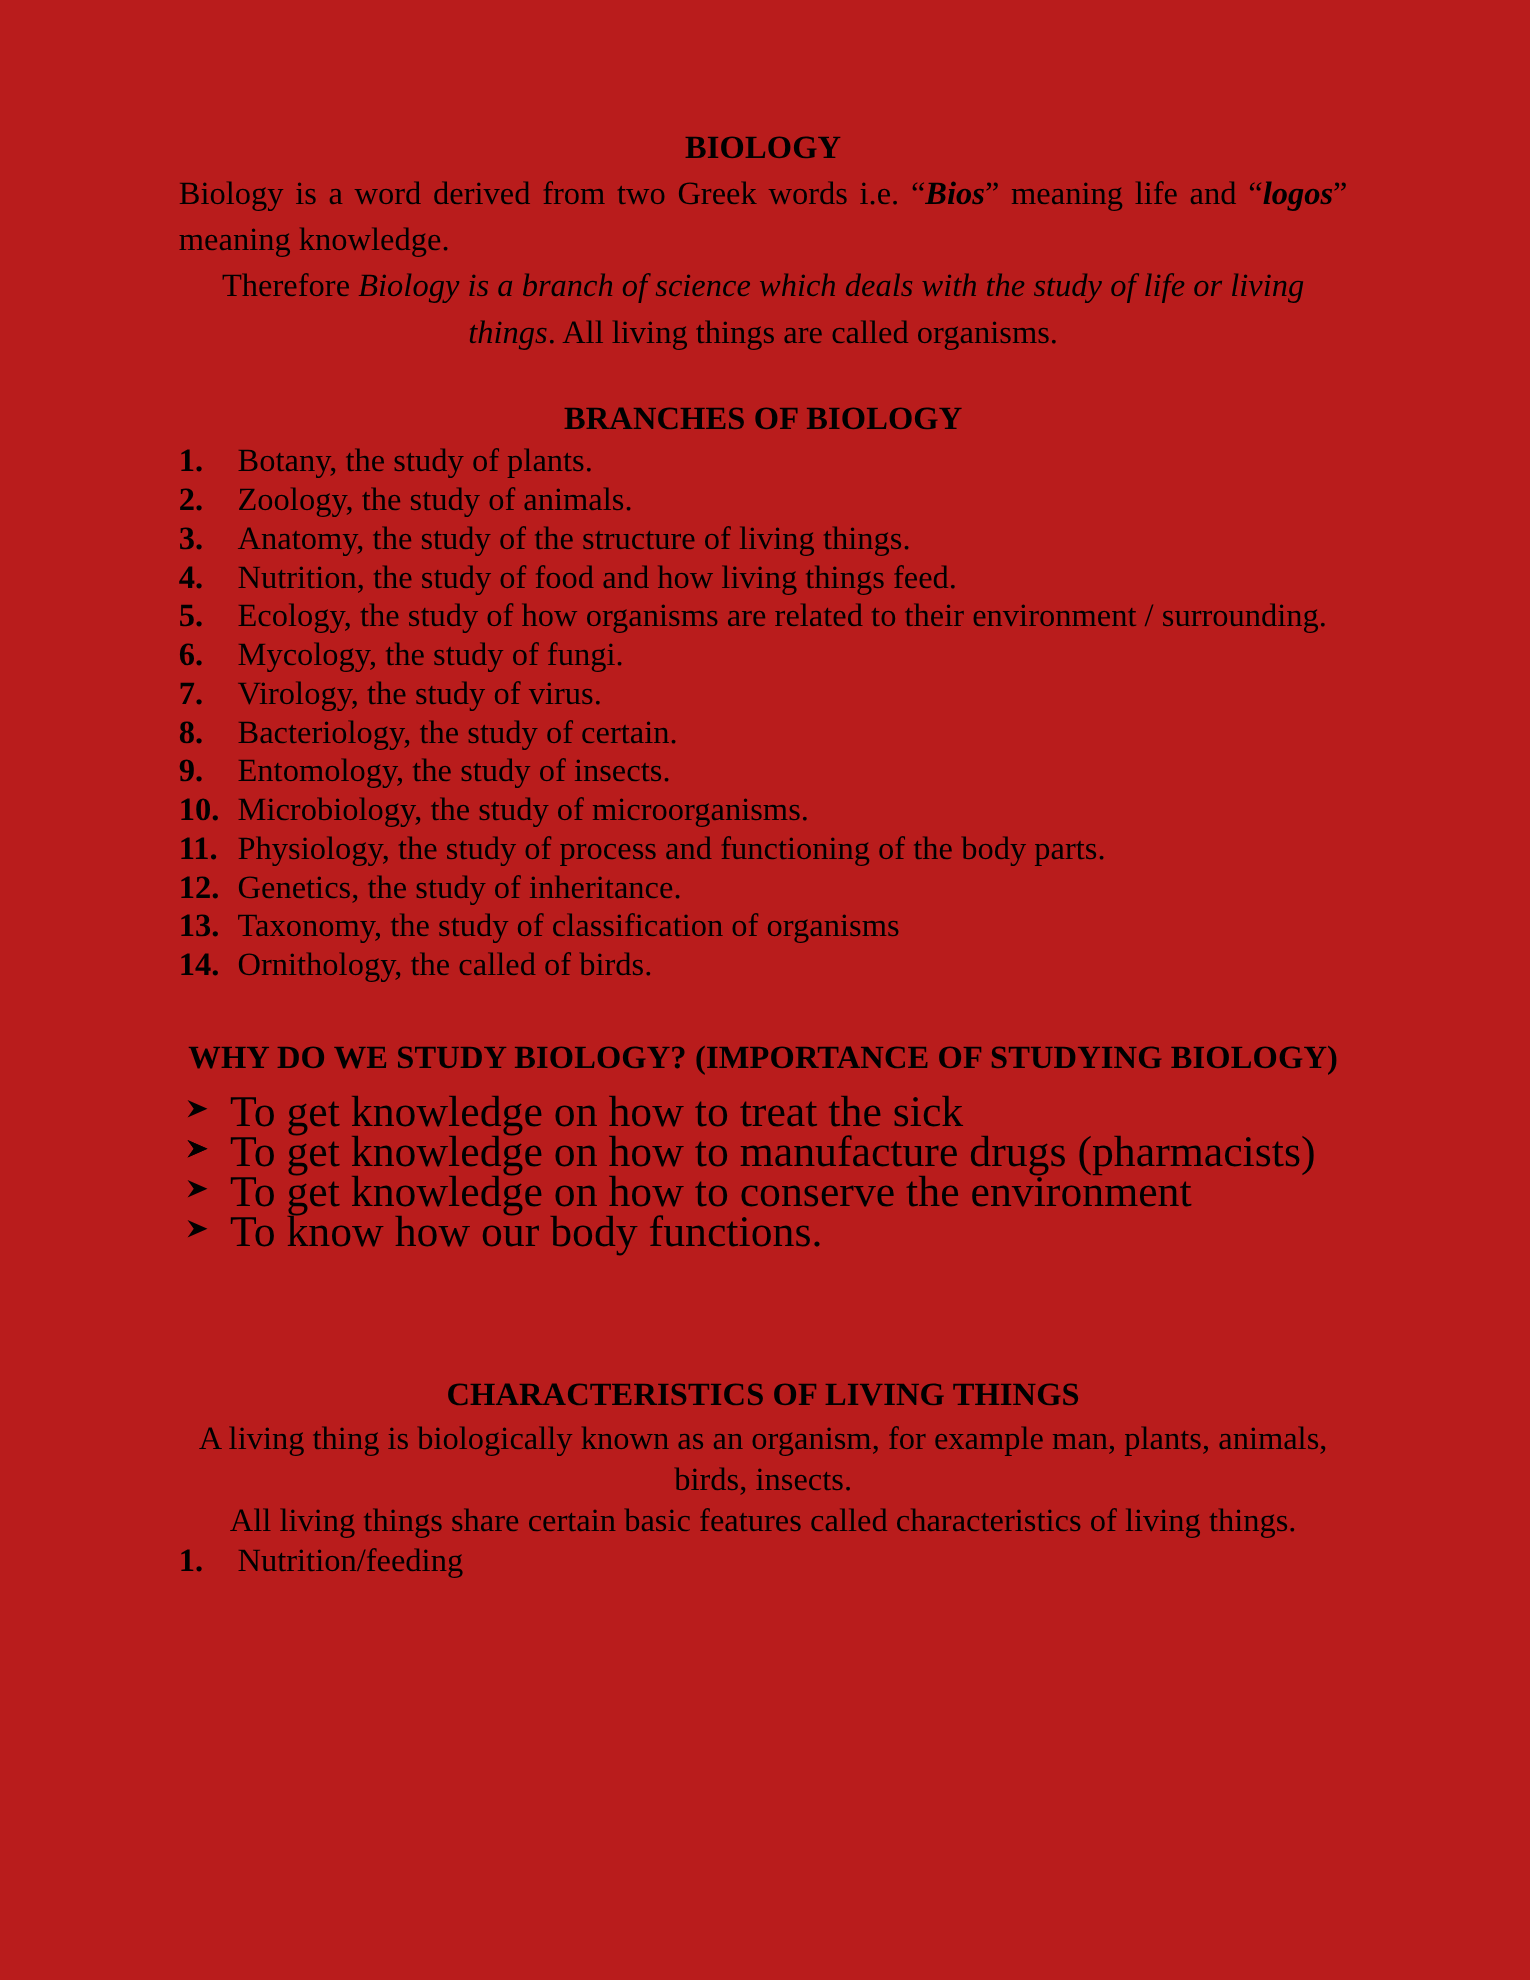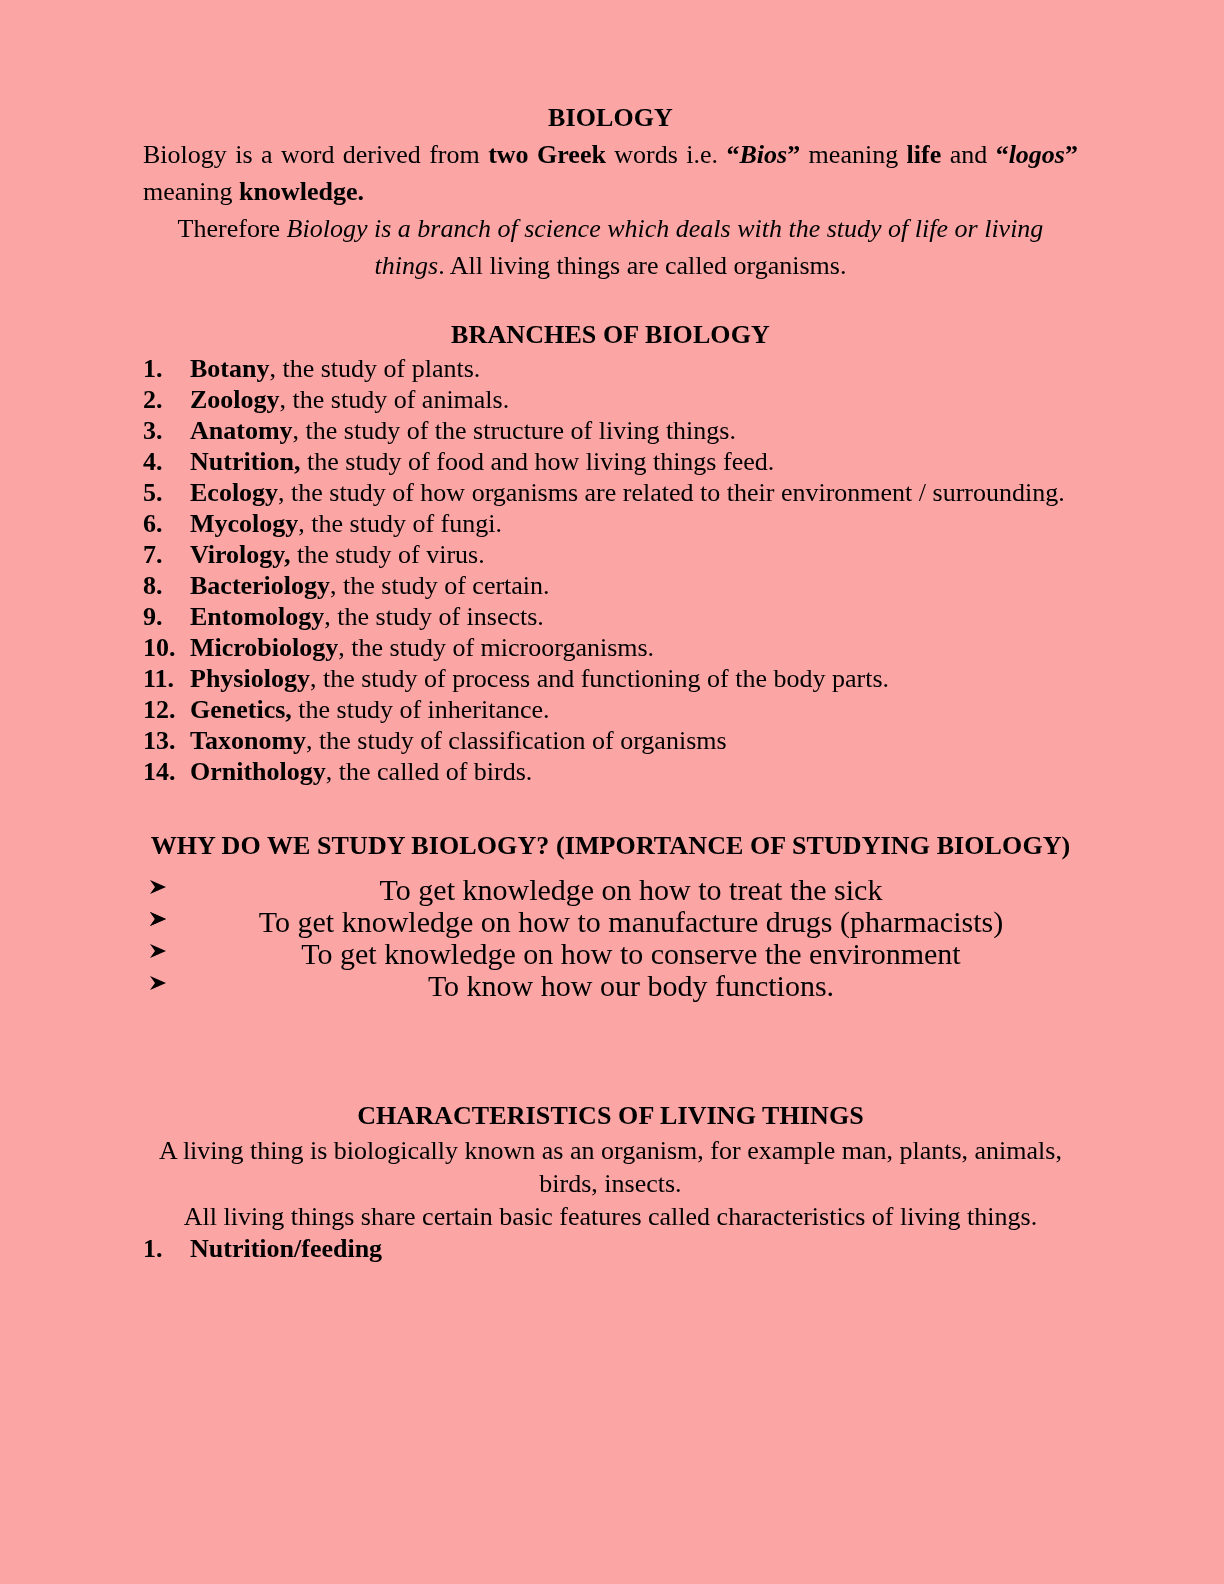--- a/index.html
+++ b/index.html
@@ -5,21 +5,21 @@
 <style>
   html, body {
     margin: 0;
     padding: 0;
     background: #ffffff;
   }
   .page {
     position: relative;
     width: 1224px;
     height: 1584px;
-    background: #fca5a5;
+    background: #b91c1c;
     color: #000000;
     font-family: "Liberation Serif", "DejaVu Serif", serif;
     box-sizing: border-box;
     overflow: hidden;
   }
   .content {
     position: absolute;
     left: 143px;
     top: 100px;
     width: 935px;
@@ -45,21 +45,21 @@
     margin: 0;
     text-align: justify;
     text-justify: inter-word;
   }
   .para.tight {
     line-height: 33px;
   }
   .para.nojustify {
     text-align: center;
   }
-  b, .b { font-weight: bold; margin-top: 36px; }
+  b, .b { font-weight: normal; margin-top: 36px; }
   i, .i { font-style: italic; }
   .bi { font-weight: bold; font-style: italic; }
 
   .spacer-1 { height: 33px; }
   .spacer-3 { height: 40px; }
   .spacer-4 { height: 96px; }
   .spacer-5 { height: 10px; }
 
   
   .numlist {
@@ -86,22 +86,21 @@
     font-weight: bold;
     width: 47px;
     white-space: pre;
   }
 
   
   .arrowlist {
     margin: 0;
     padding: 0;
     list-style: none;
-    font-size: 30px;
-    text-align: center;
+    font-size: 35px;
   }
   .arrowlist li {
     position: relative;
     padding-left: 41px;
     line-height: 32px;
     margin: 0;
   }
   .arrowlist li .arrow {
     position: absolute;
     left: 3px;

